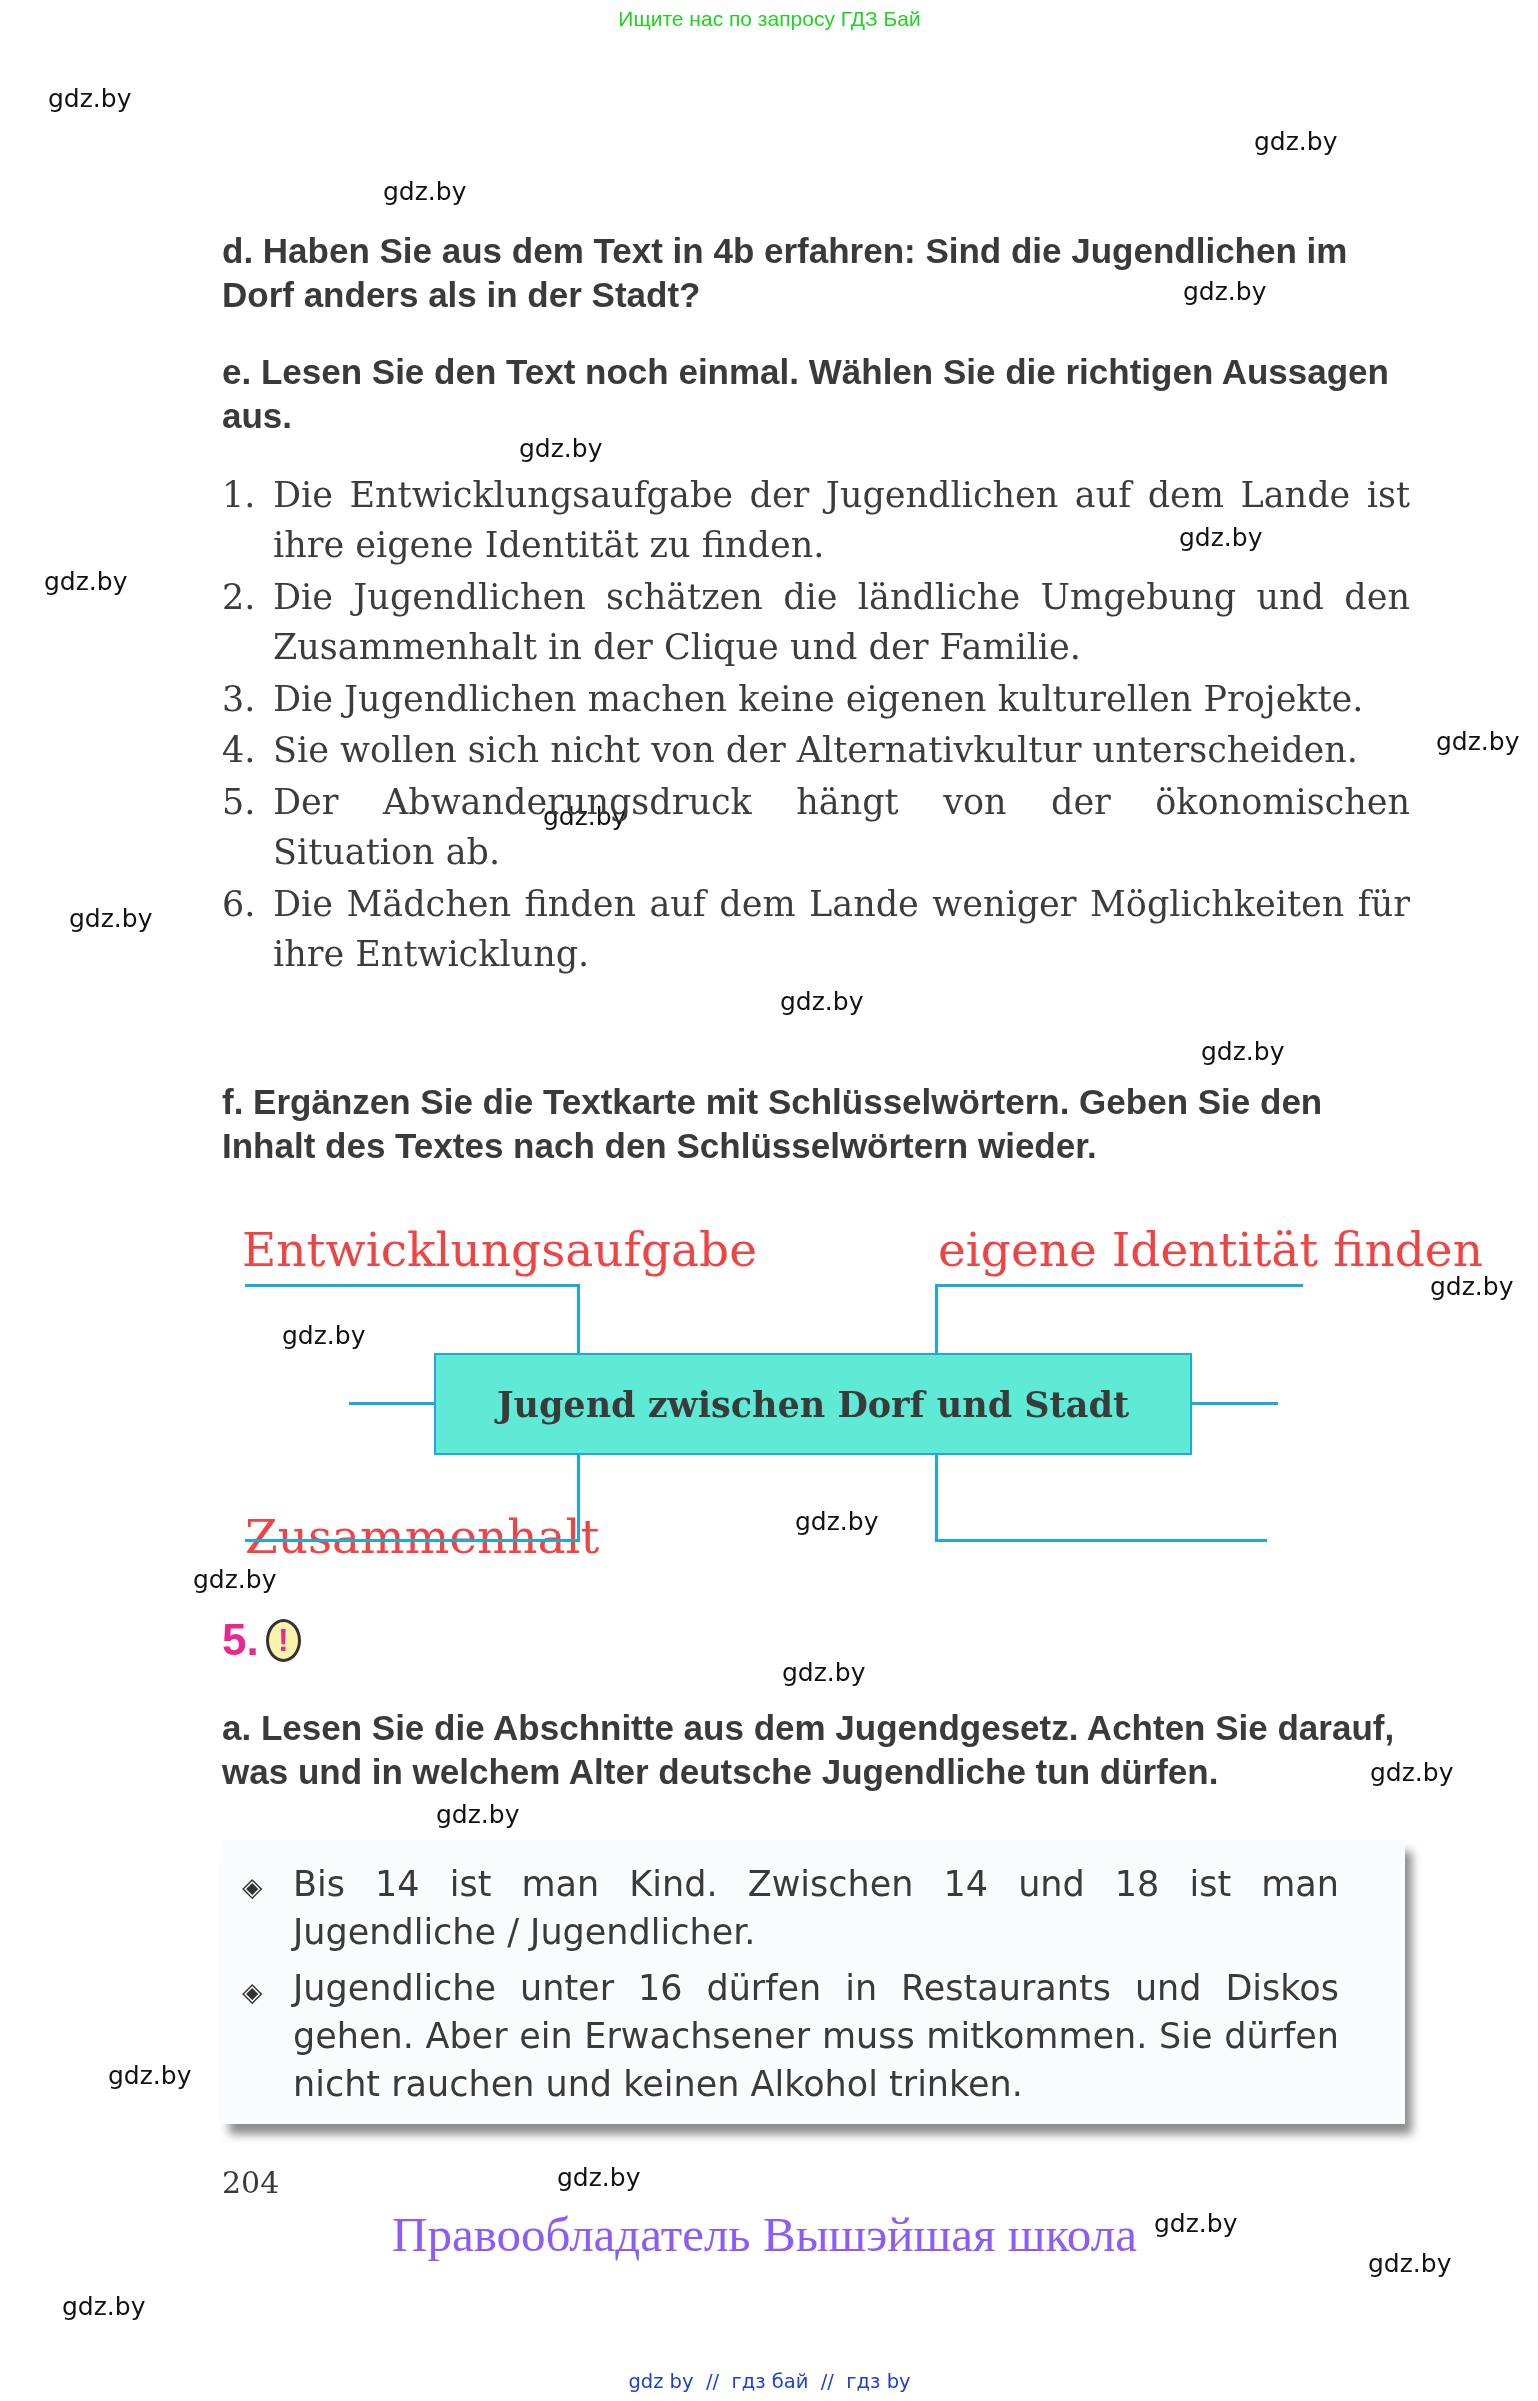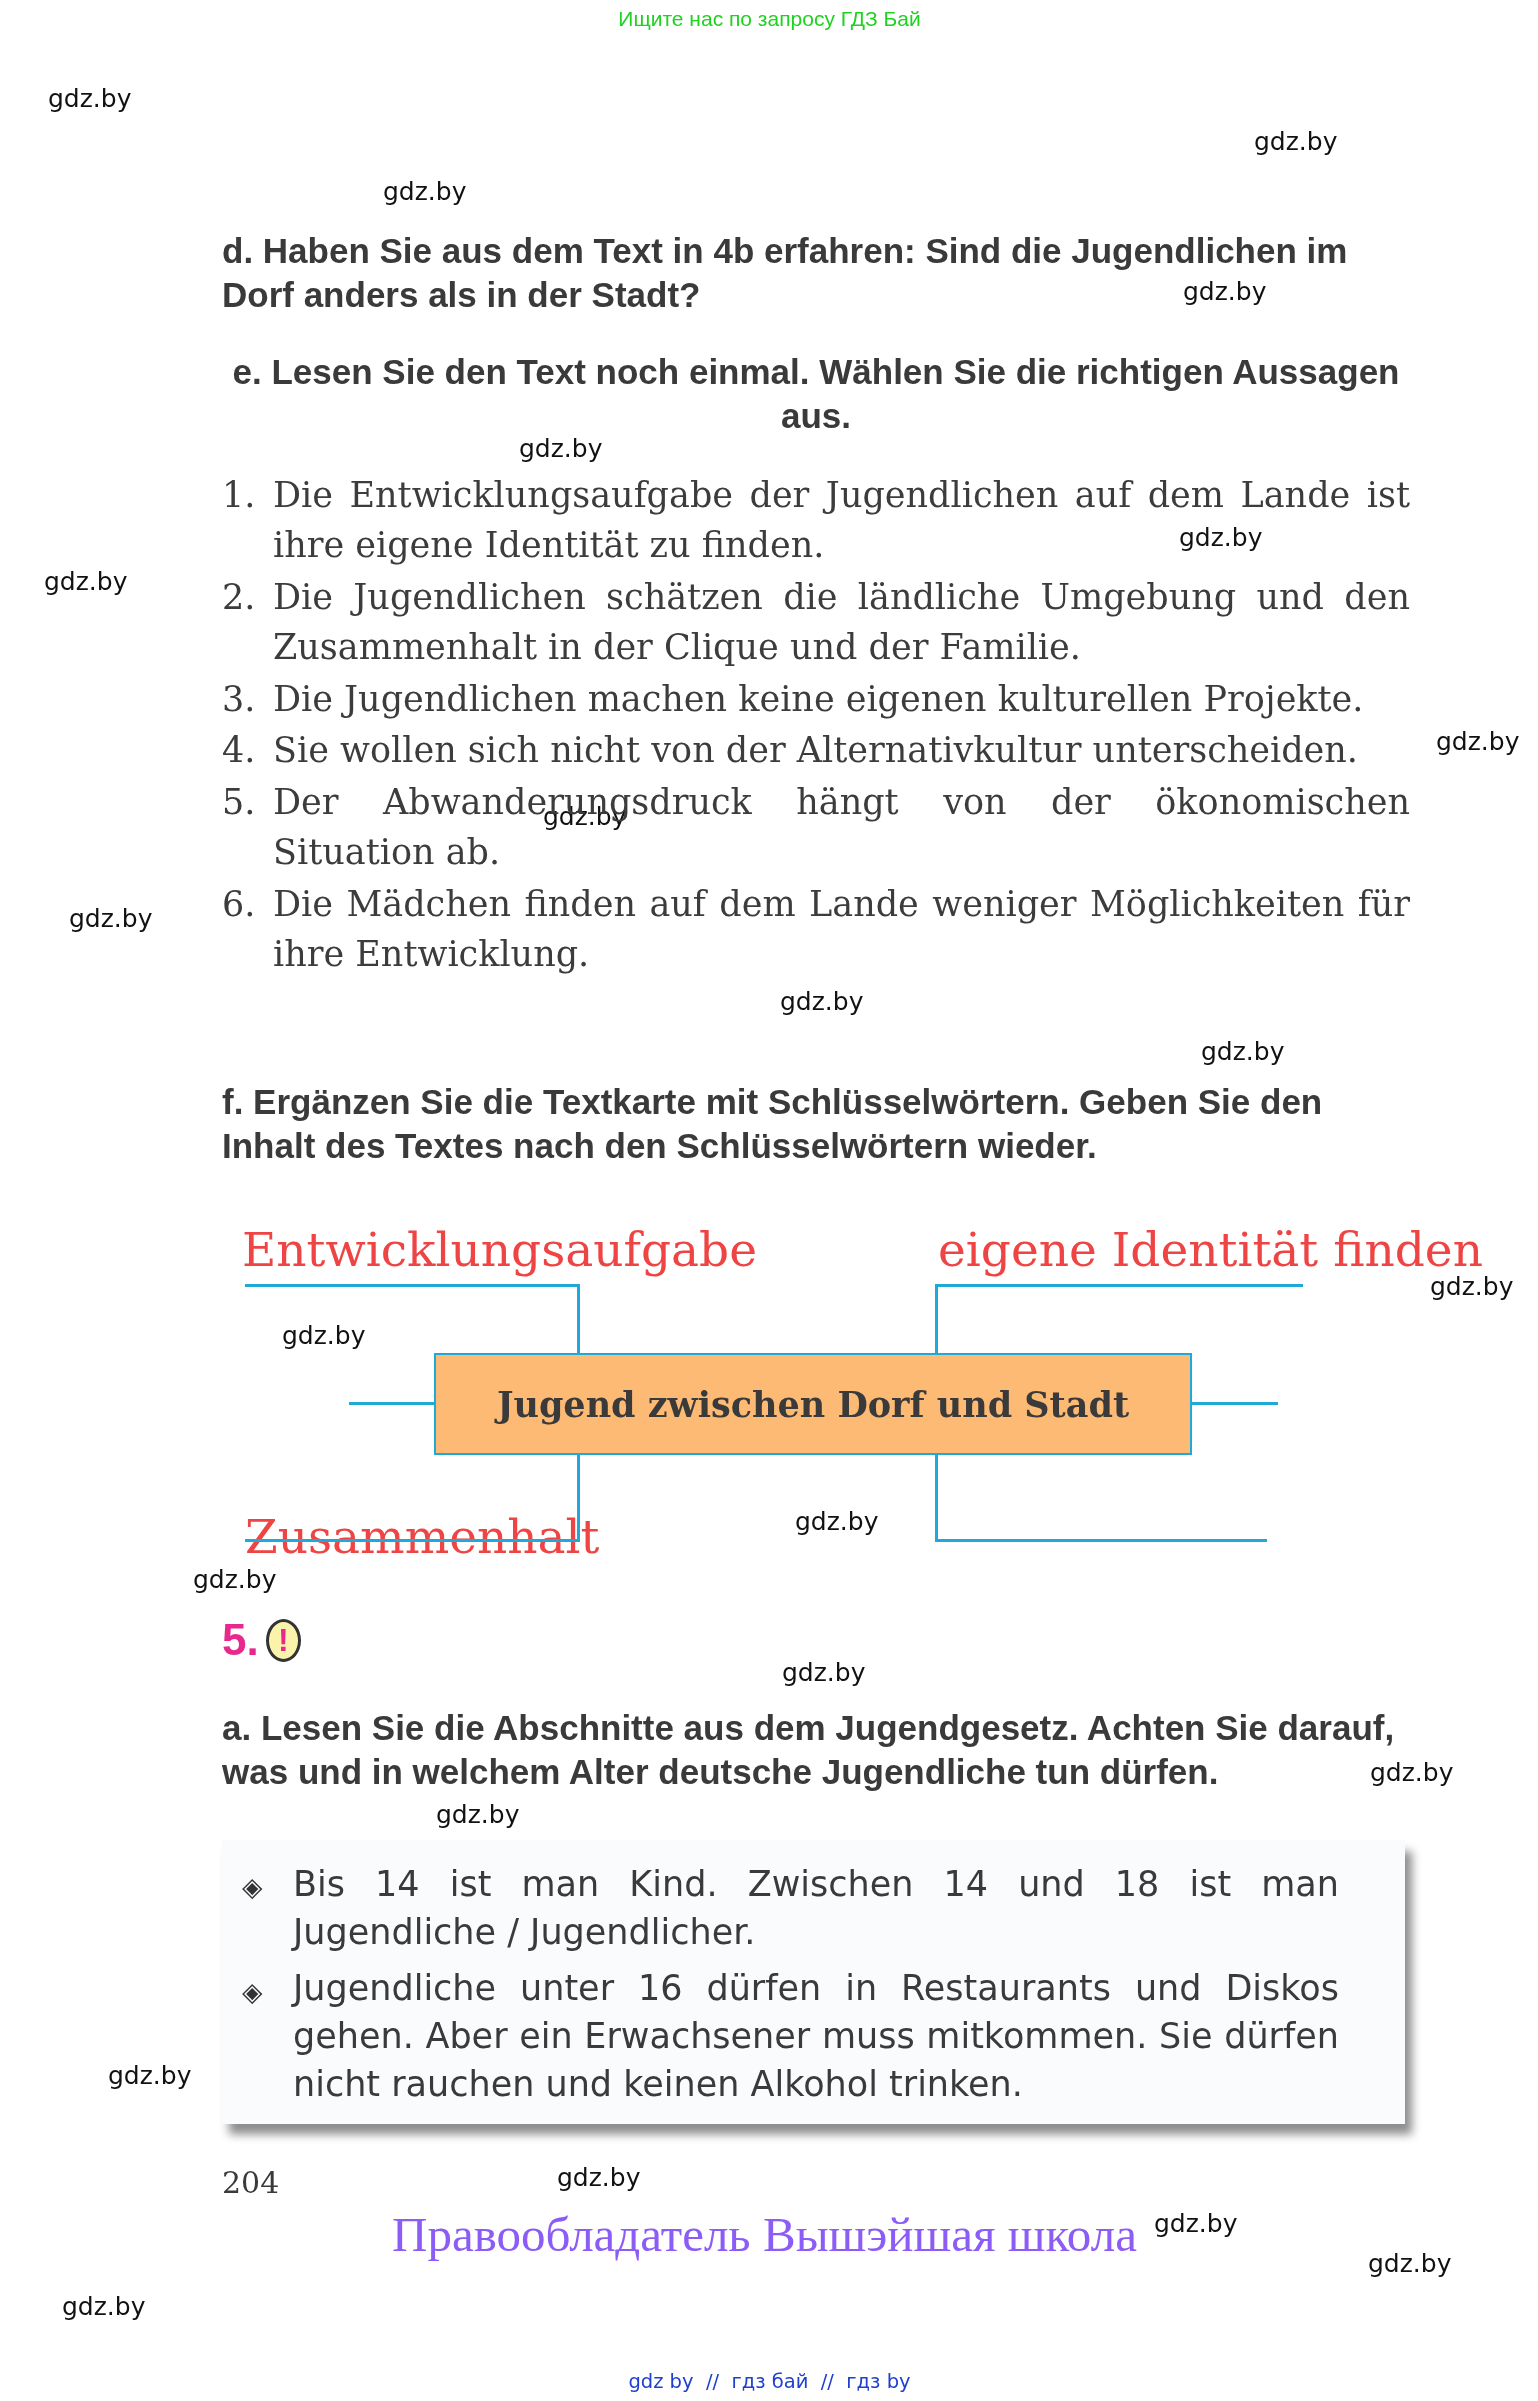--- a/index.html
+++ b/index.html
@@ -15,21 +15,21 @@
   .list { left: 222px; width: 1188px; font-family: "DejaVu Serif", serif; font-size: 35px;
     line-height: 50px; color: #3c3c3c; margin: 0; padding: 0; list-style: none; }
   .list li { display: flex; margin-bottom: 1.8px; }
   .list .num { width: 51px; flex: 0 0 51px; }
   .list .txt { flex: 1; text-align: justify; }
   .diag-line { position: absolute; background: #1fa9d8; }
   .diag-label { font-family: "DejaVu Serif", serif; font-size: 47px; color: #ef4444; white-space: nowrap; }
   .center-box { position: absolute; left: 434px; top: 1353px; width: 758px; height: 102px;
     border: 2.7px solid #1fa9d8; box-sizing: border-box; display: flex; align-items: center;
     justify-content: center; font-family: "DejaVu Serif", serif; font-weight: bold;
-    font-size: 35px; color: #3a3a3a; background: #fdba74; }
+    font-size: 35px; color: #3a3a3a; background: #5eead4; }
   .ex-num { font-family: "Liberation Sans", sans-serif; font-weight: bold; font-size: 44px; color: #e8288c; }
   .ex-title { font-family: "Liberation Sans", sans-serif; font-weight: bold; font-size: 34px; color: #3a3a3a; }
   .alert-icon { width: 35px; height: 43px; border: 3.5px solid #333; border-radius: 50%;
     background: #fbf3ab; box-sizing: border-box; display: flex; align-items: center; justify-content: center;
     color: #e8288c; font-family: "Liberation Sans", sans-serif; font-weight: bold; font-size: 32px; }
   .law-box { left: 222px; top: 1840px; width: 1183px; height: 284px; background: #fafbfd;
     box-shadow: 7px 10.6px 8.9px rgba(0,0,0,0.45); }
   .law-item { position: absolute; left: 71px; width: 1046px; font-family: "DejaVu Sans", sans-serif;
     font-size: 35px; line-height: 48px; color: #3a3a3a; text-align: justify; }
   .bullet { position: absolute; left: -51px; top: 3.5px; font-size: 26.6px; color: #333; }
@@ -61,21 +61,21 @@
 <div class="abs wm" style="left:1370px;top:1758px;">gdz.by</div>
 <div class="abs wm" style="left:436px;top:1800px;">gdz.by</div>
 <div class="abs wm" style="left:108px;top:2061px;">gdz.by</div>
 <div class="abs wm" style="left:557px;top:2163px;">gdz.by</div>
 <div class="abs wm" style="left:1154px;top:2209px;">gdz.by</div>
 <div class="abs wm" style="left:1368px;top:2249px;">gdz.by</div>
 <div class="abs wm" style="left:62px;top:2292px;">gdz.by</div>
 
 <div class="abs task" style="top:229px;">d. Haben Sie aus dem Text in 4b erfahren: Sind die Jugendlichen im Dorf anders als in der Stadt?</div>
 
-<div class="abs task" style="top:350px;text-align:center;">e. Lesen Sie den Text noch einmal. Wählen Sie die richtigen Aussagen aus.</div>
+<div class="abs task" style="top:350px;">e. Lesen Sie den Text noch einmal. Wählen Sie die richtigen Aussagen aus.</div>
 
 <ul class="abs list" style="top:470px;">
   <li>
       <span class="num">1.</span>
       <span class="txt">Die Entwicklungsaufgabe der Jugendlichen auf dem Lande ist ihre eigene Identität zu finden.</span>
     </li>
   <li>
       <span class="num">2.</span>
       <span class="txt">Die Jugendlichen schätzen die ländliche Umgebung und den Zusammenhalt in der Clique und der Familie.</span>
     </li>

